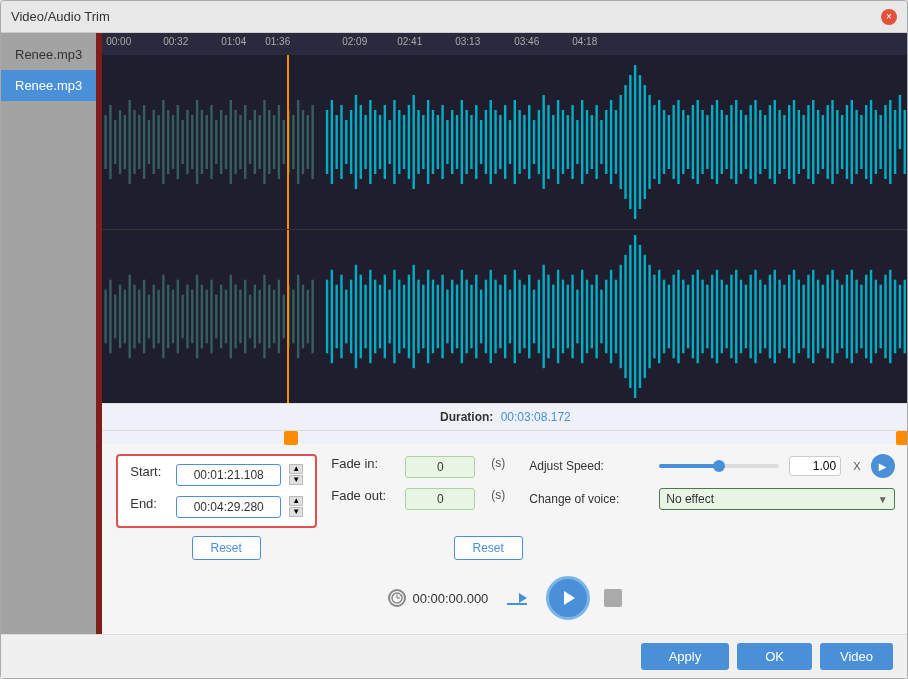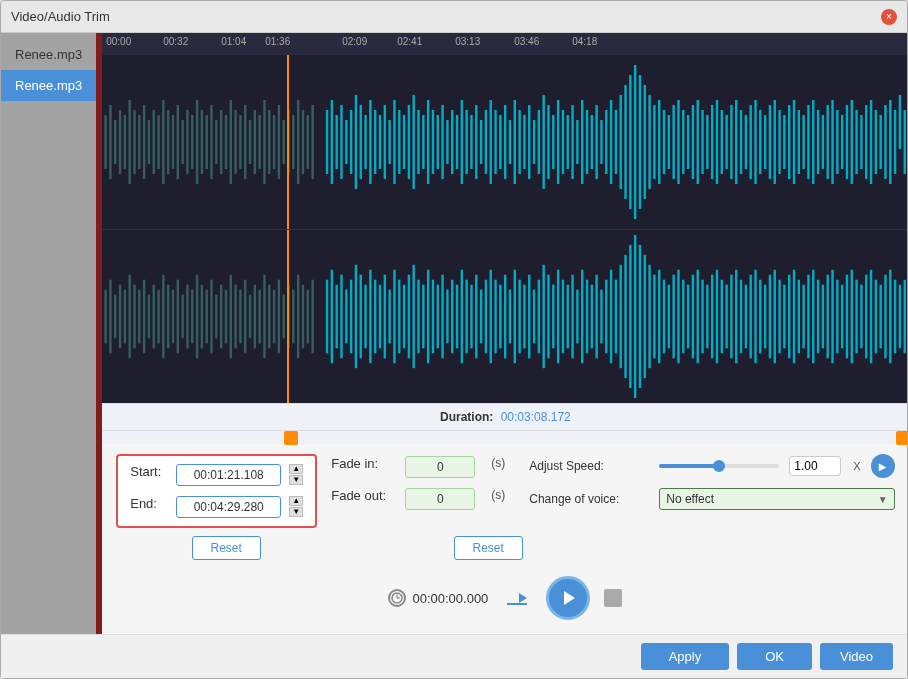--- a/index.html
+++ b/index.html
@@ -262,21 +262,21 @@
       width: 120px;
       font-size: 12px;
       color: #333;
     }
     .speed-value {
       width: 52px;
       border: 1px solid #ccc;
       border-radius: 3px;
       padding: 2px 4px;
       font-size: 12px;
-      text-align: left;
+      text-align: right;
       background: white;
     }
     .speed-unit { font-size: 11px; color: #555; margin-left: 2px; }
     .play-speed-btn {
       width: 24px;
       height: 24px;
       background: #4a90d9;
       border-radius: 50%;
       display: flex;
       align-items: center;

